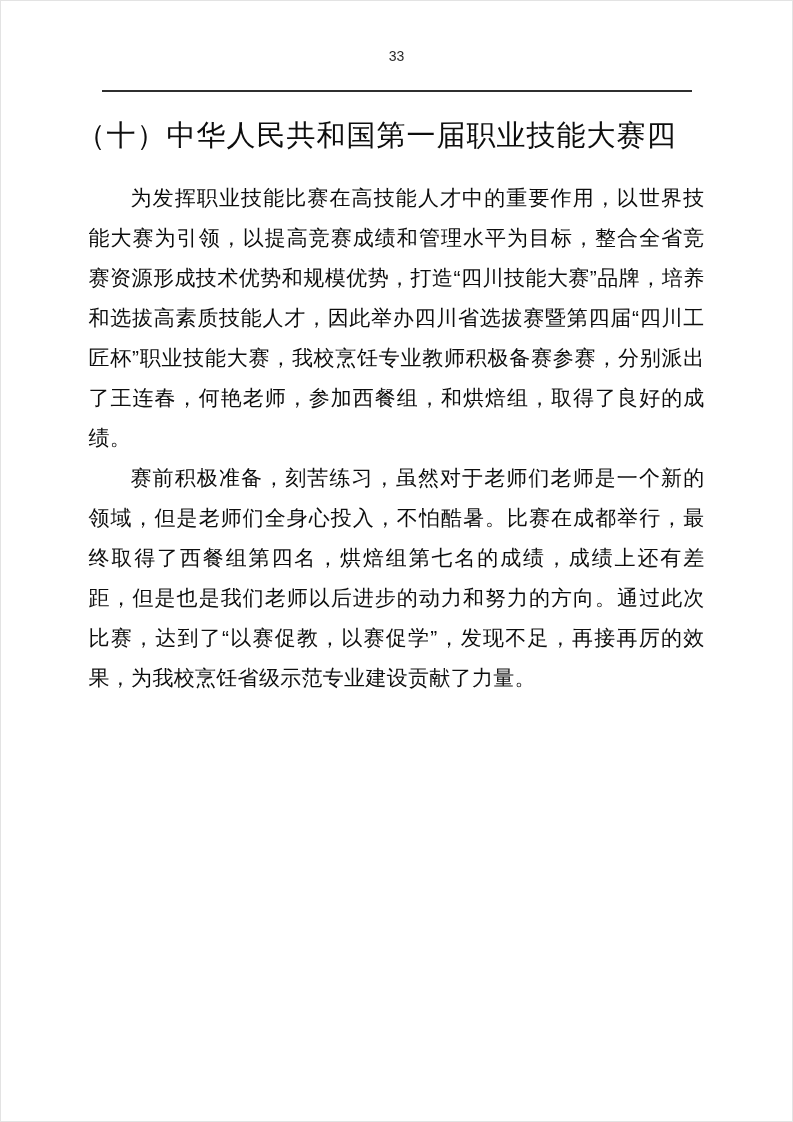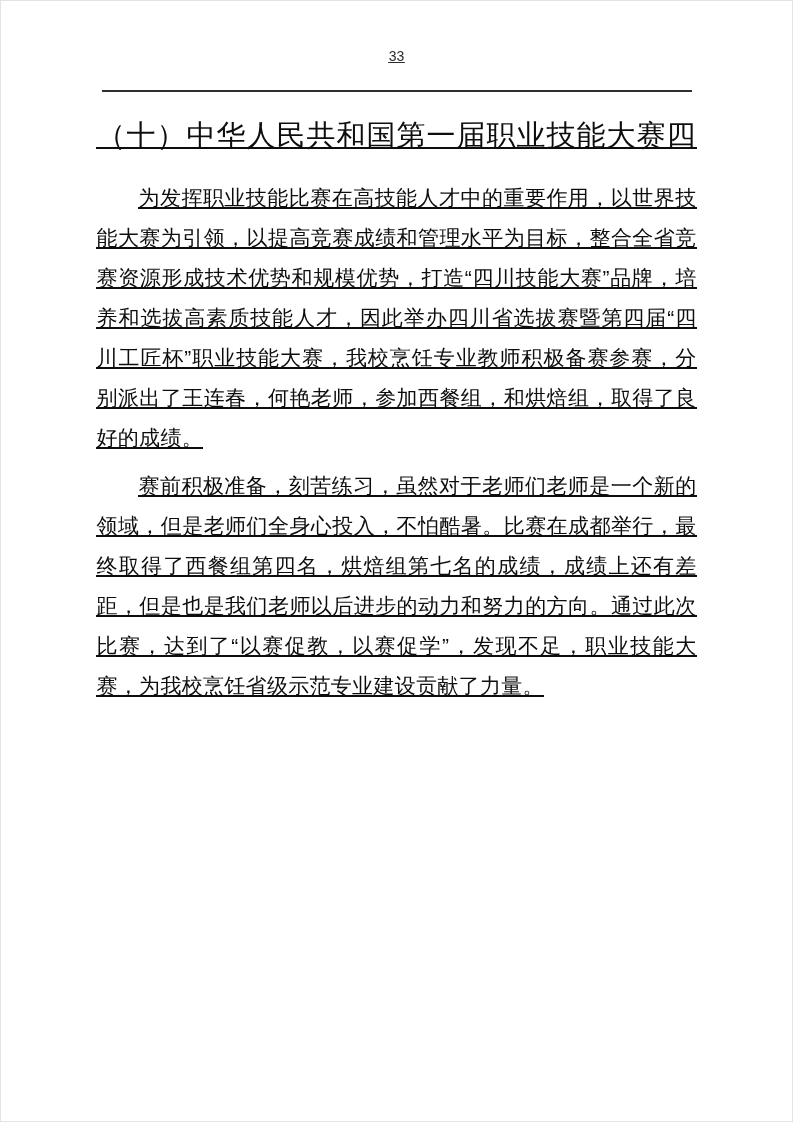--- a/index.html
+++ b/index.html
@@ -1,15 +1,15 @@
 <!DOCTYPE html>
 <html><head>
 <meta charset="utf-8">
 <style>
-  * { margin: 0; padding: 0; box-sizing: border-box; text-decoration: underline; }
+  * { margin: 0; padding: 0; box-sizing: border-box; }
   html, body {
     background: #ffffff;
     font-family: "Liberation Sans", "DejaVu Sans", sans-serif;
   }
   .page {
     position: relative;
     width: 793px;
     height: 1122px;
     margin: 0 auto;
     background: #ffffff;
@@ -27,52 +27,51 @@
   .header-rule {
     width: 590px;
     margin: 25px auto 0 auto;
     border: none;
     border-top: 2px solid #2f2f2f;
     height: 0;
   }
   .doc-title {
     margin: 21px auto 8px auto;
     width: 640px;
-    text-align: center;
     font-size: 29px;
     line-height: 45px;
     font-weight: 400;
     color: #0d0d0d;
     letter-spacing: 1px;
   }
   .doc-body {
     width: 616px;
     margin: 20px auto 0 auto;
     font-size: 21px;
     line-height: 40px;
     letter-spacing: 0.3px;
     text-align: justify;
     color: #0d0d0d;
   }
   .doc-body p {
     text-indent: 2em;
-    margin: 8px;
+    margin: 0;
   }
 </style>
 </head>
 <body>
 
 <div class="page">
 
   <div class="page-number">33</div>
 
   <div class="header-rule"></div>
 
   <h1 class="doc-title">
     <div>（十）中华人民共和国第一届职业技能大赛四</div>
   </h1>
 
   <div class="doc-body">
     <p>为发挥职业技能比赛在高技能人才中的重要作用，以世界技能大赛为引领，以提高竞赛成绩和管理水平为目标，整合全省竞赛资源形成技术优势和规模优势，打造“四川技能大赛”品牌，培养和选拔高素质技能人才，因此举办四川省选拔赛暨第四届“四川工匠杯”职业技能大赛，我校烹饪专业教师积极备赛参赛，分别派出了王连春，何艳老师，参加西餐组，和烘焙组，取得了良好的成绩。</p>
-    <p>赛前积极准备，刻苦练习，虽然对于老师们老师是一个新的领域，但是老师们全身心投入，不怕酷暑。比赛在成都举行，最终取得了西餐组第四名，烘焙组第七名的成绩，成绩上还有差距，但是也是我们老师以后进步的动力和努力的方向。通过此次比赛，达到了“以赛促教，以赛促学”，发现不足，职业技能大赛，为我校烹饪省级示范专业建设贡献了力量。</p>
+    <p>赛前积极准备，刻苦练习，虽然对于老师们老师是一个新的领域，但是老师们全身心投入，不怕酷暑。比赛在成都举行，最终取得了西餐组第四名，烘焙组第七名的成绩，成绩上还有差距，但是也是我们老师以后进步的动力和努力的方向。通过此次比赛，达到了“以赛促教，以赛促学”，发现不足，再接再厉的效果，为我校烹饪省级示范专业建设贡献了力量。</p>
   </div>
 
 </div>
 
 </body></html>

